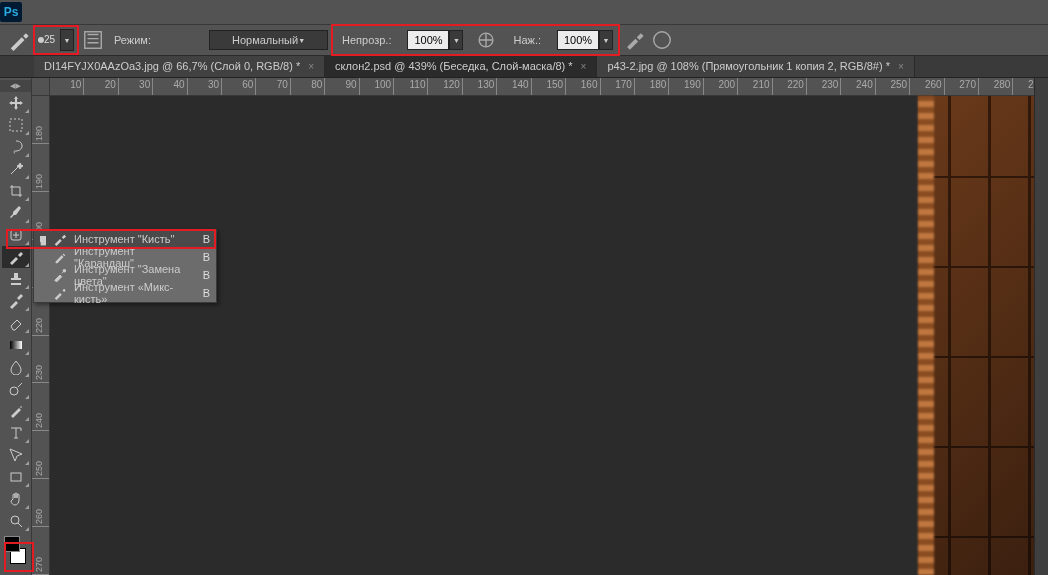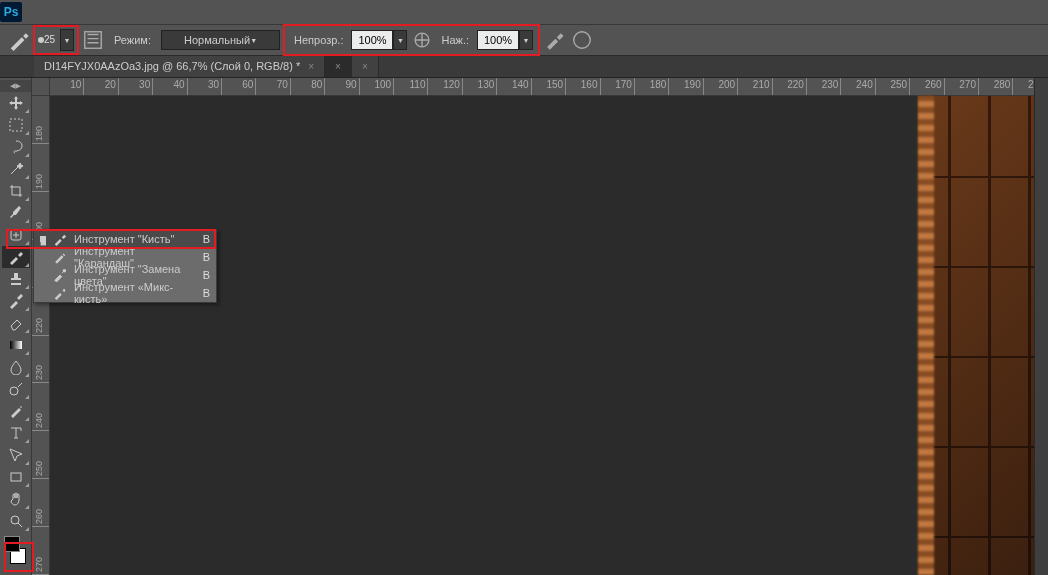--- a/index.html
+++ b/index.html
@@ -12,21 +12,21 @@
 
 
 .optbar { height:32px; background:#535353; border-top:1px solid #383838; border-bottom:1px solid #2a2a2a; display:flex; align-items:center; padding-left:8px; gap:6px; position:relative; }
 .optbar .tool-thumb { width:22px; height:22px; display:flex; align-items:center; justify-content:center; }
 .highlight-red { outline:2px solid #e31b23; outline-offset:1px; }
 .brush-preset { display:flex; align-items:center; height:24px; background:#535353; }
 .brush-preset .num { font-size:10px; color:#ddd; line-height:1; }
 .dd-btn { width:14px; height:22px; background:#3a3a3a; border:1px solid #222; display:flex; align-items:center; justify-content:center; font-size:7px; }
 .panel-icon { width:22px; height:22px; display:flex; align-items:center; justify-content:center; }
 .label { color:#ccc; padding:0 4px; }
-.sel { height:20px; background:#3a3a3a; border:1px solid #222; display:flex; align-items:center; padding:0 22px; min-width:90px; justify-content:center; }
+.sel { height:20px; background:#3a3a3a; border:1px solid #222; display:flex; align-items:center; padding:0 22px; min-width:90px; justify-content:center;margin-left:48px; }
 .sel .arr { font-size:7px; }
 .pct-box { display:flex; align-items:center; height:14px; }
 .pct-box input { width:42px; height:20px; background:#ececec; color:#000; border:1px solid #222; text-align:center; font-size:11px; padding:0; }
 .pct-box .arr { width:14px; height:20px; background:#3a3a3a; border:1px solid #222; display:flex; align-items:center; justify-content:center; font-size:7px; }
 .icon-btn { width:22px; height:22px; display:flex; align-items:center; justify-content:center; color:#aaa; }
 
 
 .tabbar { height:22px; background:#3a3a3a; display:flex; align-items:flex-end; padding-left:34px; border-bottom:1px solid #222; }
 .tab { height:22px; padding:0 10px; display:flex; align-items:center; gap:8px; background:#414141; border-right:1px solid #2a2a2a; color:#aaa; }
 .tab.active { background:#2b2b2b; color:#e0e0e0; }
@@ -108,21 +108,21 @@
         <path d="M4 4h8M4 7h8M4 10h8" stroke="#aaa"></path>
       </svg>
   </div>
 
   <span class="label">Режим:</span>
   <div class="sel">
     <span>Нормальный</span>
     <span class="arr">▼</span>
   </div>
 
-  <div style="display:flex;align-items:center;gap:4px;padding:2px 4px" class="highlight-red">
+  <div style="display:flex;align-items:center;gap:12px;padding:2px 4px" class="highlight-red">
     <span class="label">Непрозр.:</span>
     <div class="pct-box">
       <input value="100%" style="">
       <div class="arr">▼</div>
     </div>
     <div class="icon-btn">
       <svg viewBox="0 0 16 16">
           <circle cx="8" cy="8" r="5" fill="none" stroke="#aaa"></circle>
           <path d="M8 3v10M3 8h10" stroke="#aaa"></path>
         </svg>
@@ -146,23 +146,25 @@
   </div>
 </div>
 
 <div class="tabbar">
   <div id="tabs-slot" style="display:flex">
       <div class="tab">
         <span>DI14FYJX0AAzOa3.jpg @ 66,7% (Слой 0, RGB/8) *</span>
         <span class="x">×</span>
       </div>
       <div class="tab active">
+        <span>склон2.psd @ 439% (Беседка, Слой-маска/8) *</span>
         <span class="x">×</span>
       </div>
       <div class="tab">
+        <span>p43-2.jpg @ 108% (Прямоугольник 1 копия 2, RGB/8#) *</span>
         <span class="x">×</span>
       </div>
     </div>
 </div>
 
 <div class="workspace">
   <div class="toolbox">
     <div class="collapse">◀▶</div>
     <div id="tools-slot">
         <div class="tool">

